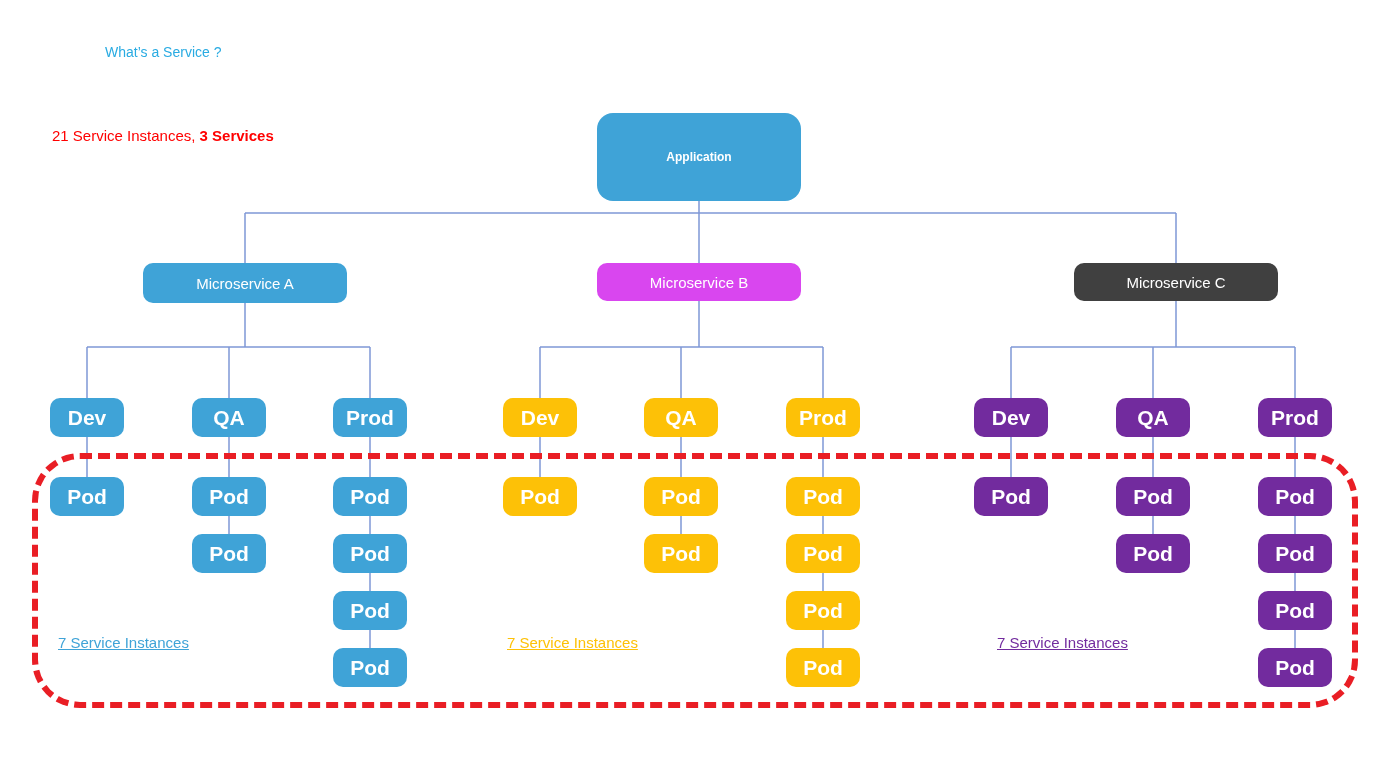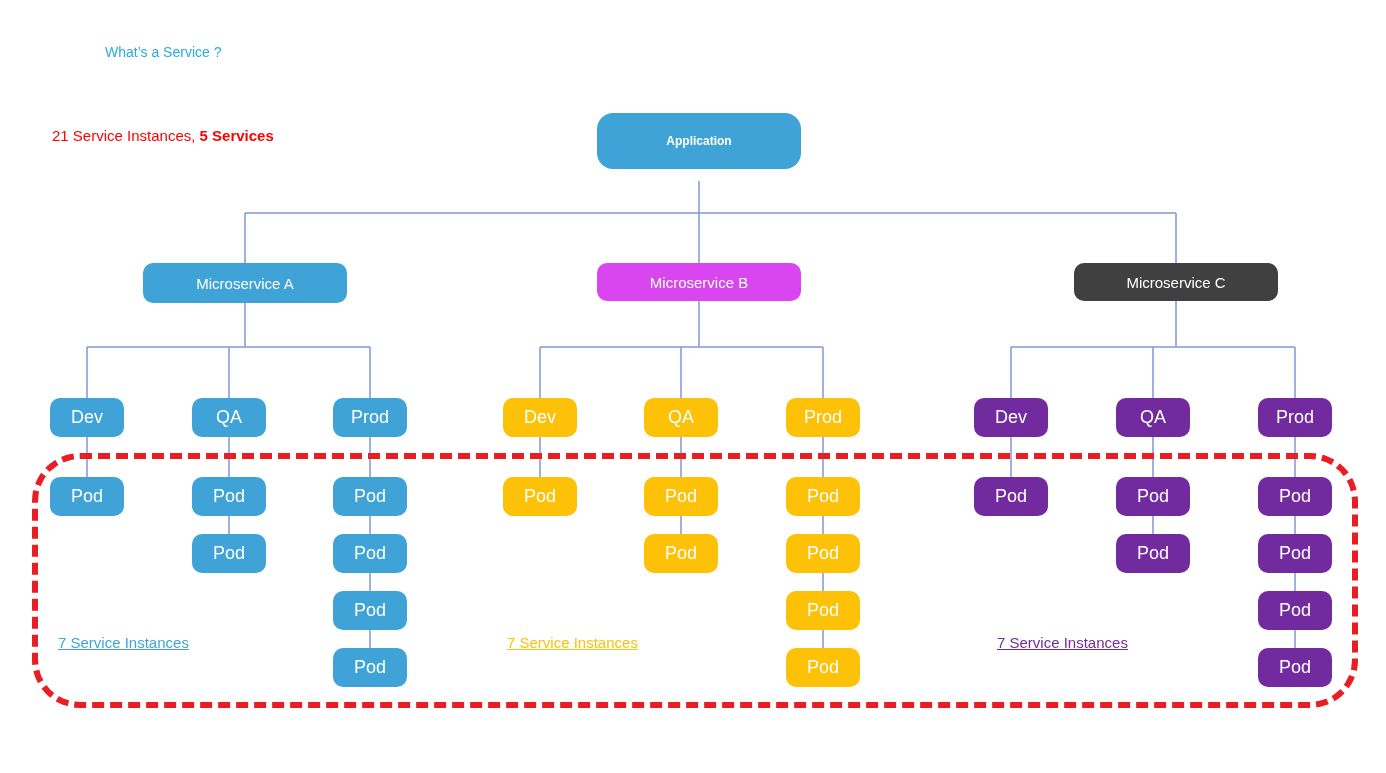--- a/index.html
+++ b/index.html
@@ -24,21 +24,21 @@
   }
   .summary b{font-weight:bold;}
   .node{
     position:absolute;
     display:flex;align-items:center;justify-content:center;
     color:#ffffff;
     box-sizing:border-box;
   }
   .app-node{border-radius:16px;font-size:12px;font-weight:bold;}
   .ms-node{border-radius:10px;font-size:15px;}
-  .env-node,.pod-node{border-radius:10px;font-size:18px;}
+  .env-node,.pod-node{border-radius:10px;font-size:21px;font-weight:bold;}
   .highlight-region{
     position:absolute;
     left:32px;top:453px;width:1314px;height:243px;
     border:6px dashed var(--red);
     border-radius:48px;
     z-index:2;
   }
   .count-label{
     position:absolute;top:634px;
     font-size:15px;
@@ -80,26 +80,26 @@
       <line x1="1011" y1="347" x2="1011" y2="398" stroke="#7E97D6" stroke-width="1.5"></line>
       <line x1="1011" y1="437" x2="1011" y2="482" stroke="#7E97D6" stroke-width="1.5"></line>
       <line x1="1153" y1="347" x2="1153" y2="398" stroke="#7E97D6" stroke-width="1.5"></line>
       <line x1="1153" y1="437" x2="1153" y2="539" stroke="#7E97D6" stroke-width="1.5"></line>
       <line x1="1295" y1="347" x2="1295" y2="398" stroke="#7E97D6" stroke-width="1.5"></line>
       <line x1="1295" y1="437" x2="1295" y2="653" stroke="#7E97D6" stroke-width="1.5"></line>
     </svg>
 
   <div class="page-title">What’s a Service ?</div>
 
-  <div class="summary"><span>21 Service Instances, </span><b>5 Services</b></div>
+  <div class="summary"><span>21 Service Instances, </span><b>3 Services</b></div>
 
   <div class="highlight-region"></div>
 
   <div id="diagram-layer">
-      <div class="node app-node" style="left: 597px; top: 113px; width: 204px; height: 56px; background: rgb(63, 163, 215);">Application</div>
+      <div class="node app-node" style="left: 597px; top: 113px; width: 204px; height: 88px; background: rgb(63, 163, 215);">Application</div>
       <div class="node ms-node" style="left: 143px; top: 263px; width: 204px; height: 40px; background: rgb(63, 163, 215);">Microservice A</div>
       <div class="node env-node" style="left: 50px; top: 398px; width: 74px; height: 39px; background: rgb(63, 163, 215);">Dev</div>
       <div class="node pod-node" style="left: 50px; top: 477px; width: 74px; height: 39px; background: rgb(63, 163, 215);">Pod</div>
       <div class="node env-node" style="left: 192px; top: 398px; width: 74px; height: 39px; background: rgb(63, 163, 215);">QA</div>
       <div class="node pod-node" style="left: 192px; top: 477px; width: 74px; height: 39px; background: rgb(63, 163, 215);">Pod</div>
       <div class="node pod-node" style="left: 192px; top: 534px; width: 74px; height: 39px; background: rgb(63, 163, 215);">Pod</div>
       <div class="node env-node" style="left: 333px; top: 398px; width: 74px; height: 39px; background: rgb(63, 163, 215);">Prod</div>
       <div class="node pod-node" style="left: 333px; top: 477px; width: 74px; height: 39px; background: rgb(63, 163, 215);">Pod</div>
       <div class="node pod-node" style="left: 333px; top: 534px; width: 74px; height: 39px; background: rgb(63, 163, 215);">Pod</div>
       <div class="node pod-node" style="left: 333px; top: 591px; width: 74px; height: 39px; background: rgb(63, 163, 215);">Pod</div>

